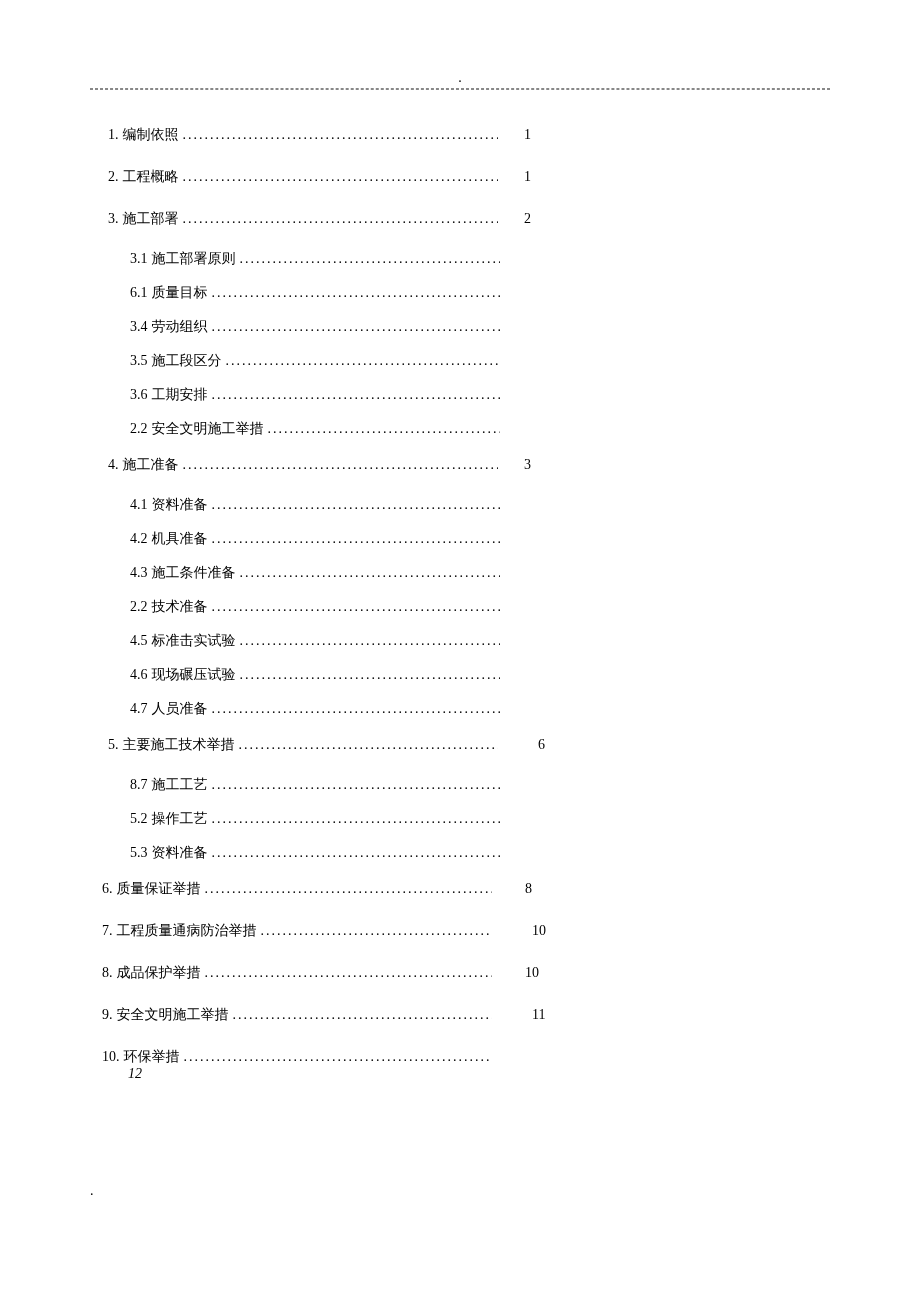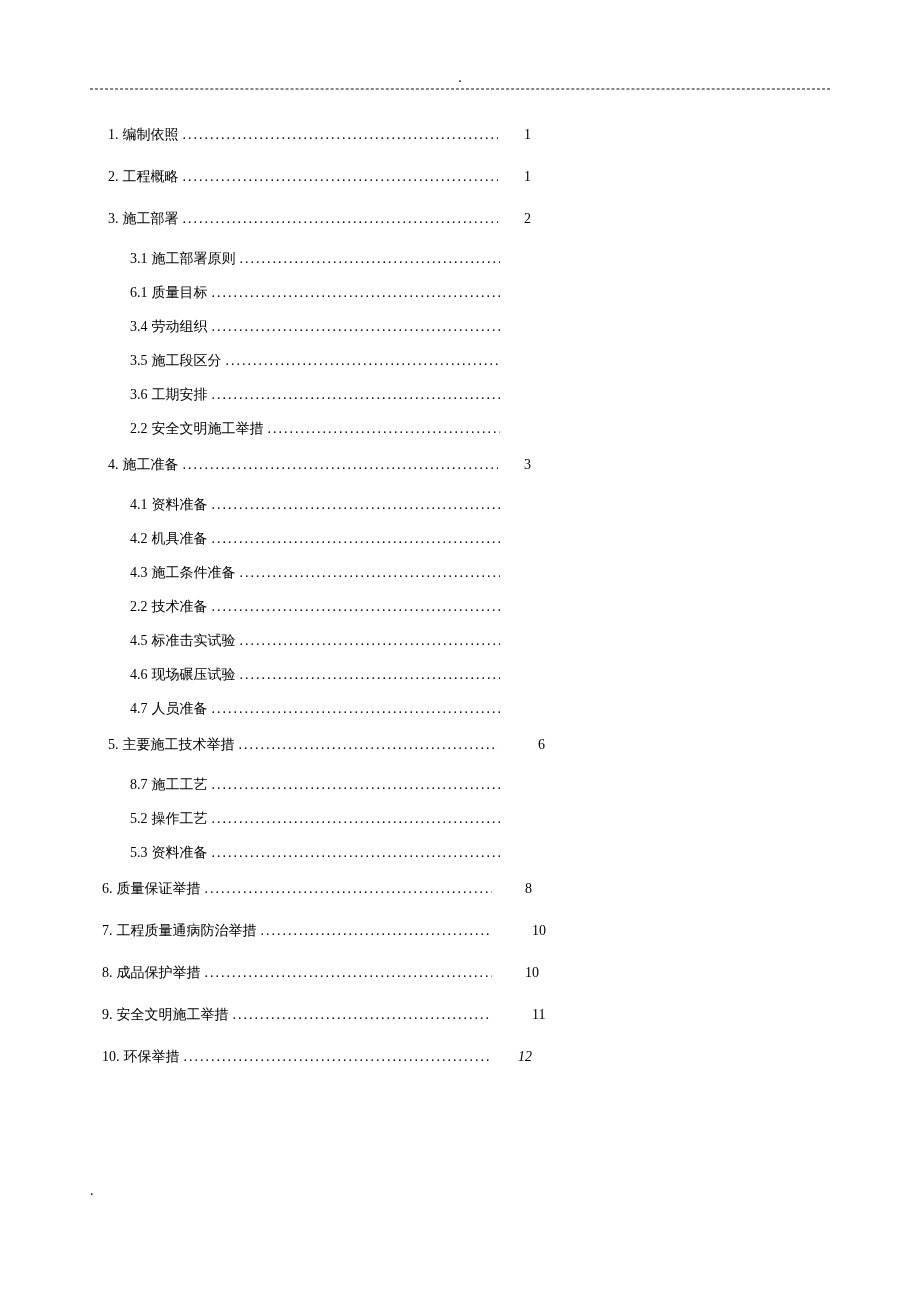--- a/index.html
+++ b/index.html
@@ -281,21 +281,21 @@
         <span class="toc-page-near" style="white-space: pre;">  10</span>
       </div>
       <div class="toc-row toc-level1" style="padding-left: 12px;">
         <div class="toc-row-inner">
           <span class="toc-num">9.</span>
           <span class="toc-label">安全文明施工举措</span>
           <span class="toc-dots">.........................................................................................................................</span>
         </div>
         <span class="toc-page-near" style="white-space: pre;">    11</span>
       </div>
-      <div class="toc-row toc-level1" style="padding-left: 12px;">
+      <div class="toc-row toc-level1" style="padding-left: 12px; flex-direction: column;">
         <div class="toc-row-inner">
           <span class="toc-num">10.</span>
           <span class="toc-label">环保举措</span>
           <span class="toc-dots">.........................................................................................................................</span>
         </div>
         <span class="toc-page-near" style="white-space: pre; font-style: italic;">12</span>
       </div>
     </div>
 
   <div class="footer-dot">.</div>

